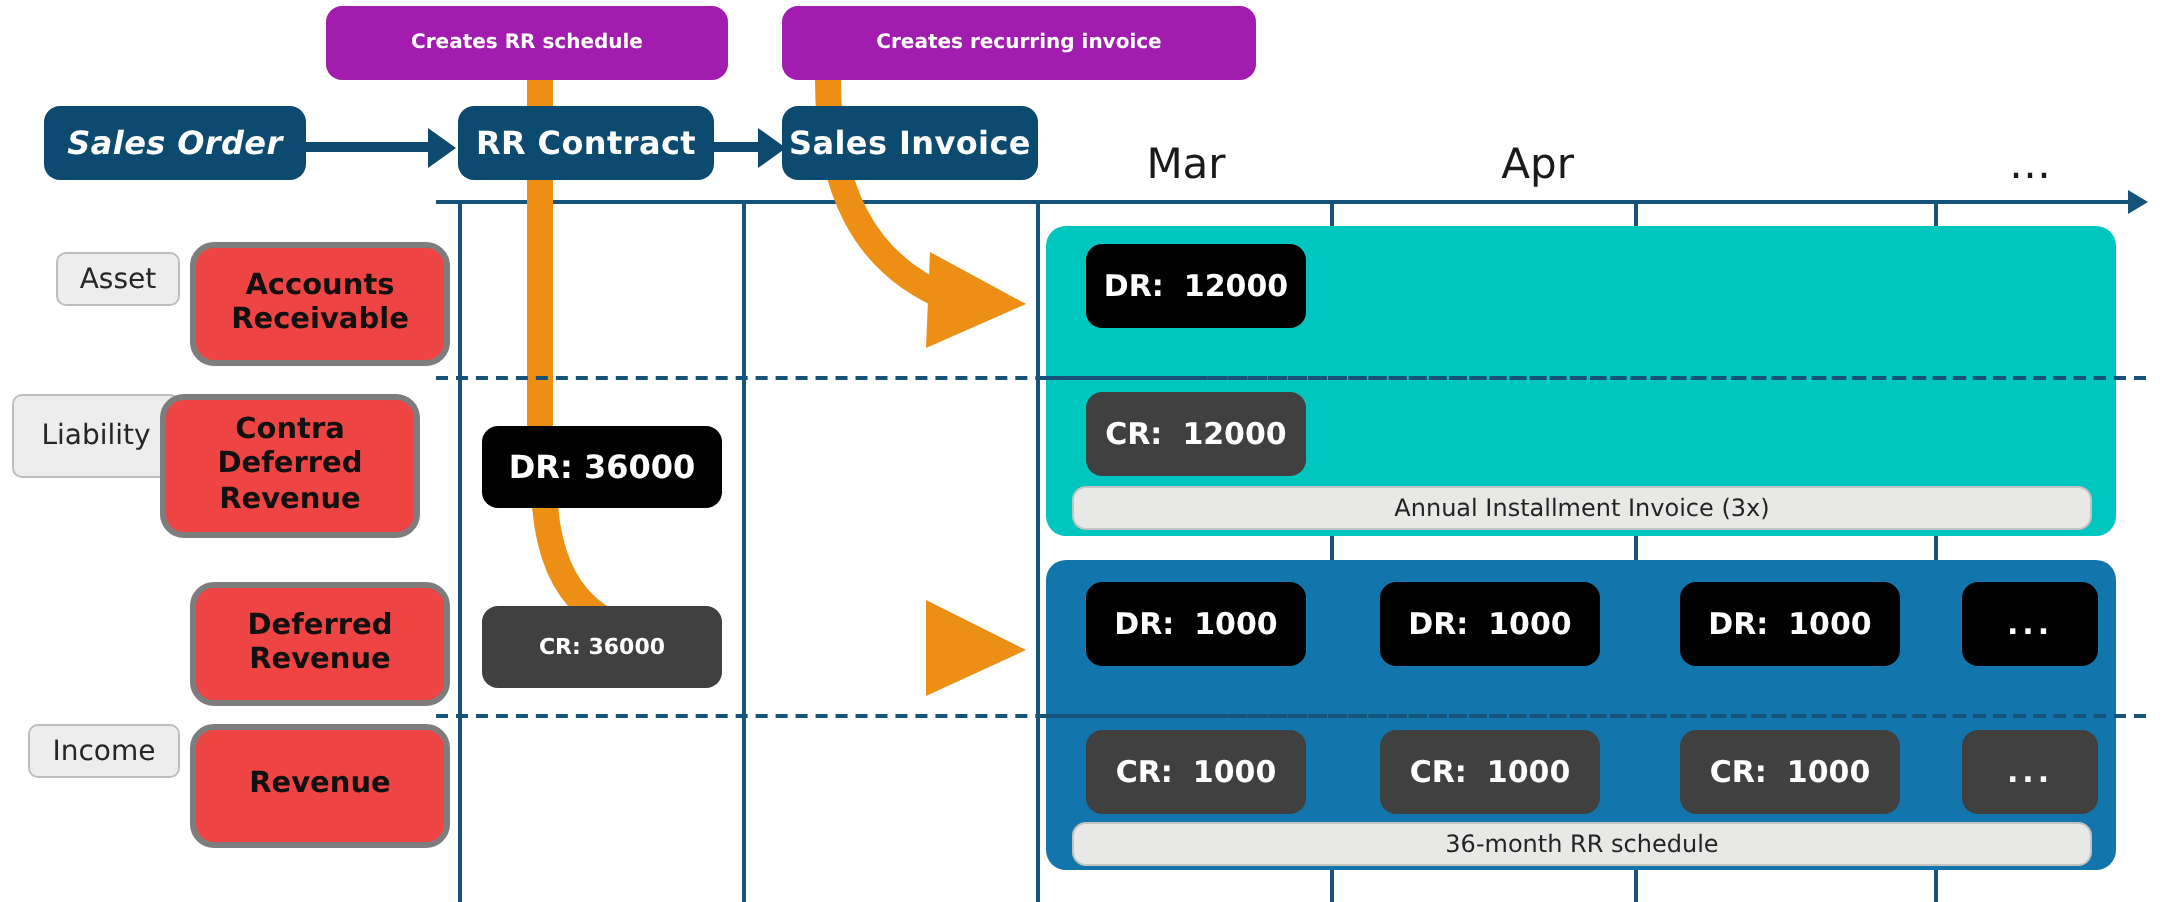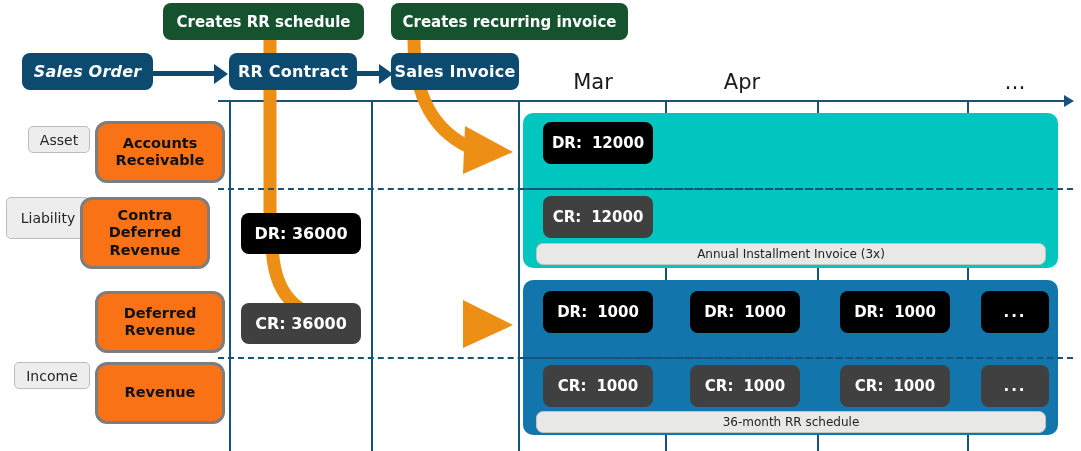--- a/index.html
+++ b/index.html
@@ -11,34 +11,34 @@
 
   
   .flow-box{
     background:#0d4a70;color:#fff;border-radius:8px;
     display:flex;align-items:center;justify-content:center;
     font-weight:bold;font-size:16px;letter-spacing:.2px;
     z-index:30;
   }
   
   .callout{
-    background:#14532d;color:#fff;border-radius:8px;
+    background:#a21caf;color:#fff;border-radius:8px;
     display:flex;align-items:center;justify-content:center;
-    font-weight:bold;font-size:15px;z-index:30;text-align:center;
+    font-weight:bold;font-size:10px;z-index:30;text-align:center;
   }
 
   
   .type-chip{
     background:#ededed;border:1px solid #bdbdbd;border-radius:5px;
     color:#262626;font-size:14px;
     display:flex;align-items:center;justify-content:center;z-index:25;
   }
   
   .acct-box{
-    background:#f97316;border:3px solid #7d7d7d;border-radius:12px;
+    background:#ef4444;border:3px solid #7d7d7d;border-radius:12px;
     color:#111;font-weight:bold;font-size:14.5px;line-height:1.18;
     display:flex;align-items:center;justify-content:center;text-align:center;
     z-index:25;
   }
 
   
   .axis-line{background:#15537a;height:2px;z-index:12;}
   .axis-arrow{
     width:0;height:0;border-top:6px solid transparent;border-bottom:6px solid transparent;
     border-left:10px solid #15537a;z-index:12;
@@ -101,21 +101,21 @@
   <div class="abs axis-arrow" style="left:1064px;top:95px;"></div>
 
   <div class="abs vline" style="left:229px;top:100px;height:351px;"></div>
   <div class="abs vline" style="left:371px;top:100px;height:351px;"></div>
   <div class="abs vline" style="left:518px;top:100px;height:351px;"></div>
   <div class="abs vline" style="left:665px;top:100px;height:351px;"></div>
   <div class="abs vline" style="left:817px;top:100px;height:351px;"></div>
   <div class="abs vline" style="left:967px;top:100px;height:351px;"></div>
 
   <div class="abs month-label" style="left:548px;top:70px;width:90px;">Mar</div>
-  <div class="abs month-label" style="left:697px;top:70px;width:90px;">Apr</div>
+  <div class="abs month-label" style="left:697px;top:70px;width:90px;text-align:right;">Apr</div>
   <div class="abs month-label" style="left:975px;top:70px;width:80px;">…</div>
 
   <div class="abs hdash" style="left:218px;top:188px;width:855px;"></div>
   <div class="abs hdash" style="left:218px;top:357px;width:855px;"></div>
 
   <div class="abs band band-invoice" style="left:523px;top:113px;width:535px;height:155px;"></div>
   <div class="abs band band-schedule" style="left:523px;top:280px;width:535px;height:155px;"></div>
 
   <div class="abs hdash" style="left:523px;top:188px;width:550px;"></div>
   <div class="abs hdash" style="left:523px;top:357px;width:550px;"></div>
@@ -184,21 +184,21 @@
   <svg class="overlay svg-orange-top" aria-hidden="true">
     <path d="M 414,40 C 414,92 430,132 476,150" stroke="#ec8f14" stroke-width="13" fill="none"></path>
     <path d="M 465,126 L 513,152 L 463,174 Z" fill="#ec8f14"></path>
 
     <path d="M 463,300 L 513,325 L 463,348 Z" fill="#ec8f14"></path>
   </svg>
 
   <div class="abs badge badge-dr" style="left:241px;top:213px;width:120px;height:41px;font-size:16px;">
     <span>DR: 36000</span>
   </div>
-  <div class="abs badge badge-cr" style="left:241px;top:303px;width:120px;height:41px;font-size:16px;">
+  <div class="abs badge badge-cr" style="left:241px;top:303px;width:120px;height:41px;font-size:11px;">
     <span>CR: 36000</span>
   </div>
 
   <div class="abs badge badge-dr" style="left:543px;top:122px;width:110px;height:42px;font-size:15px;">
     <span class="lbl">DR:</span>
     <span>12000</span>
   </div>
   <div class="abs badge badge-cr" style="left:543px;top:196px;width:110px;height:42px;font-size:15px;">
     <span class="lbl">CR:</span>
     <span>12000</span>

